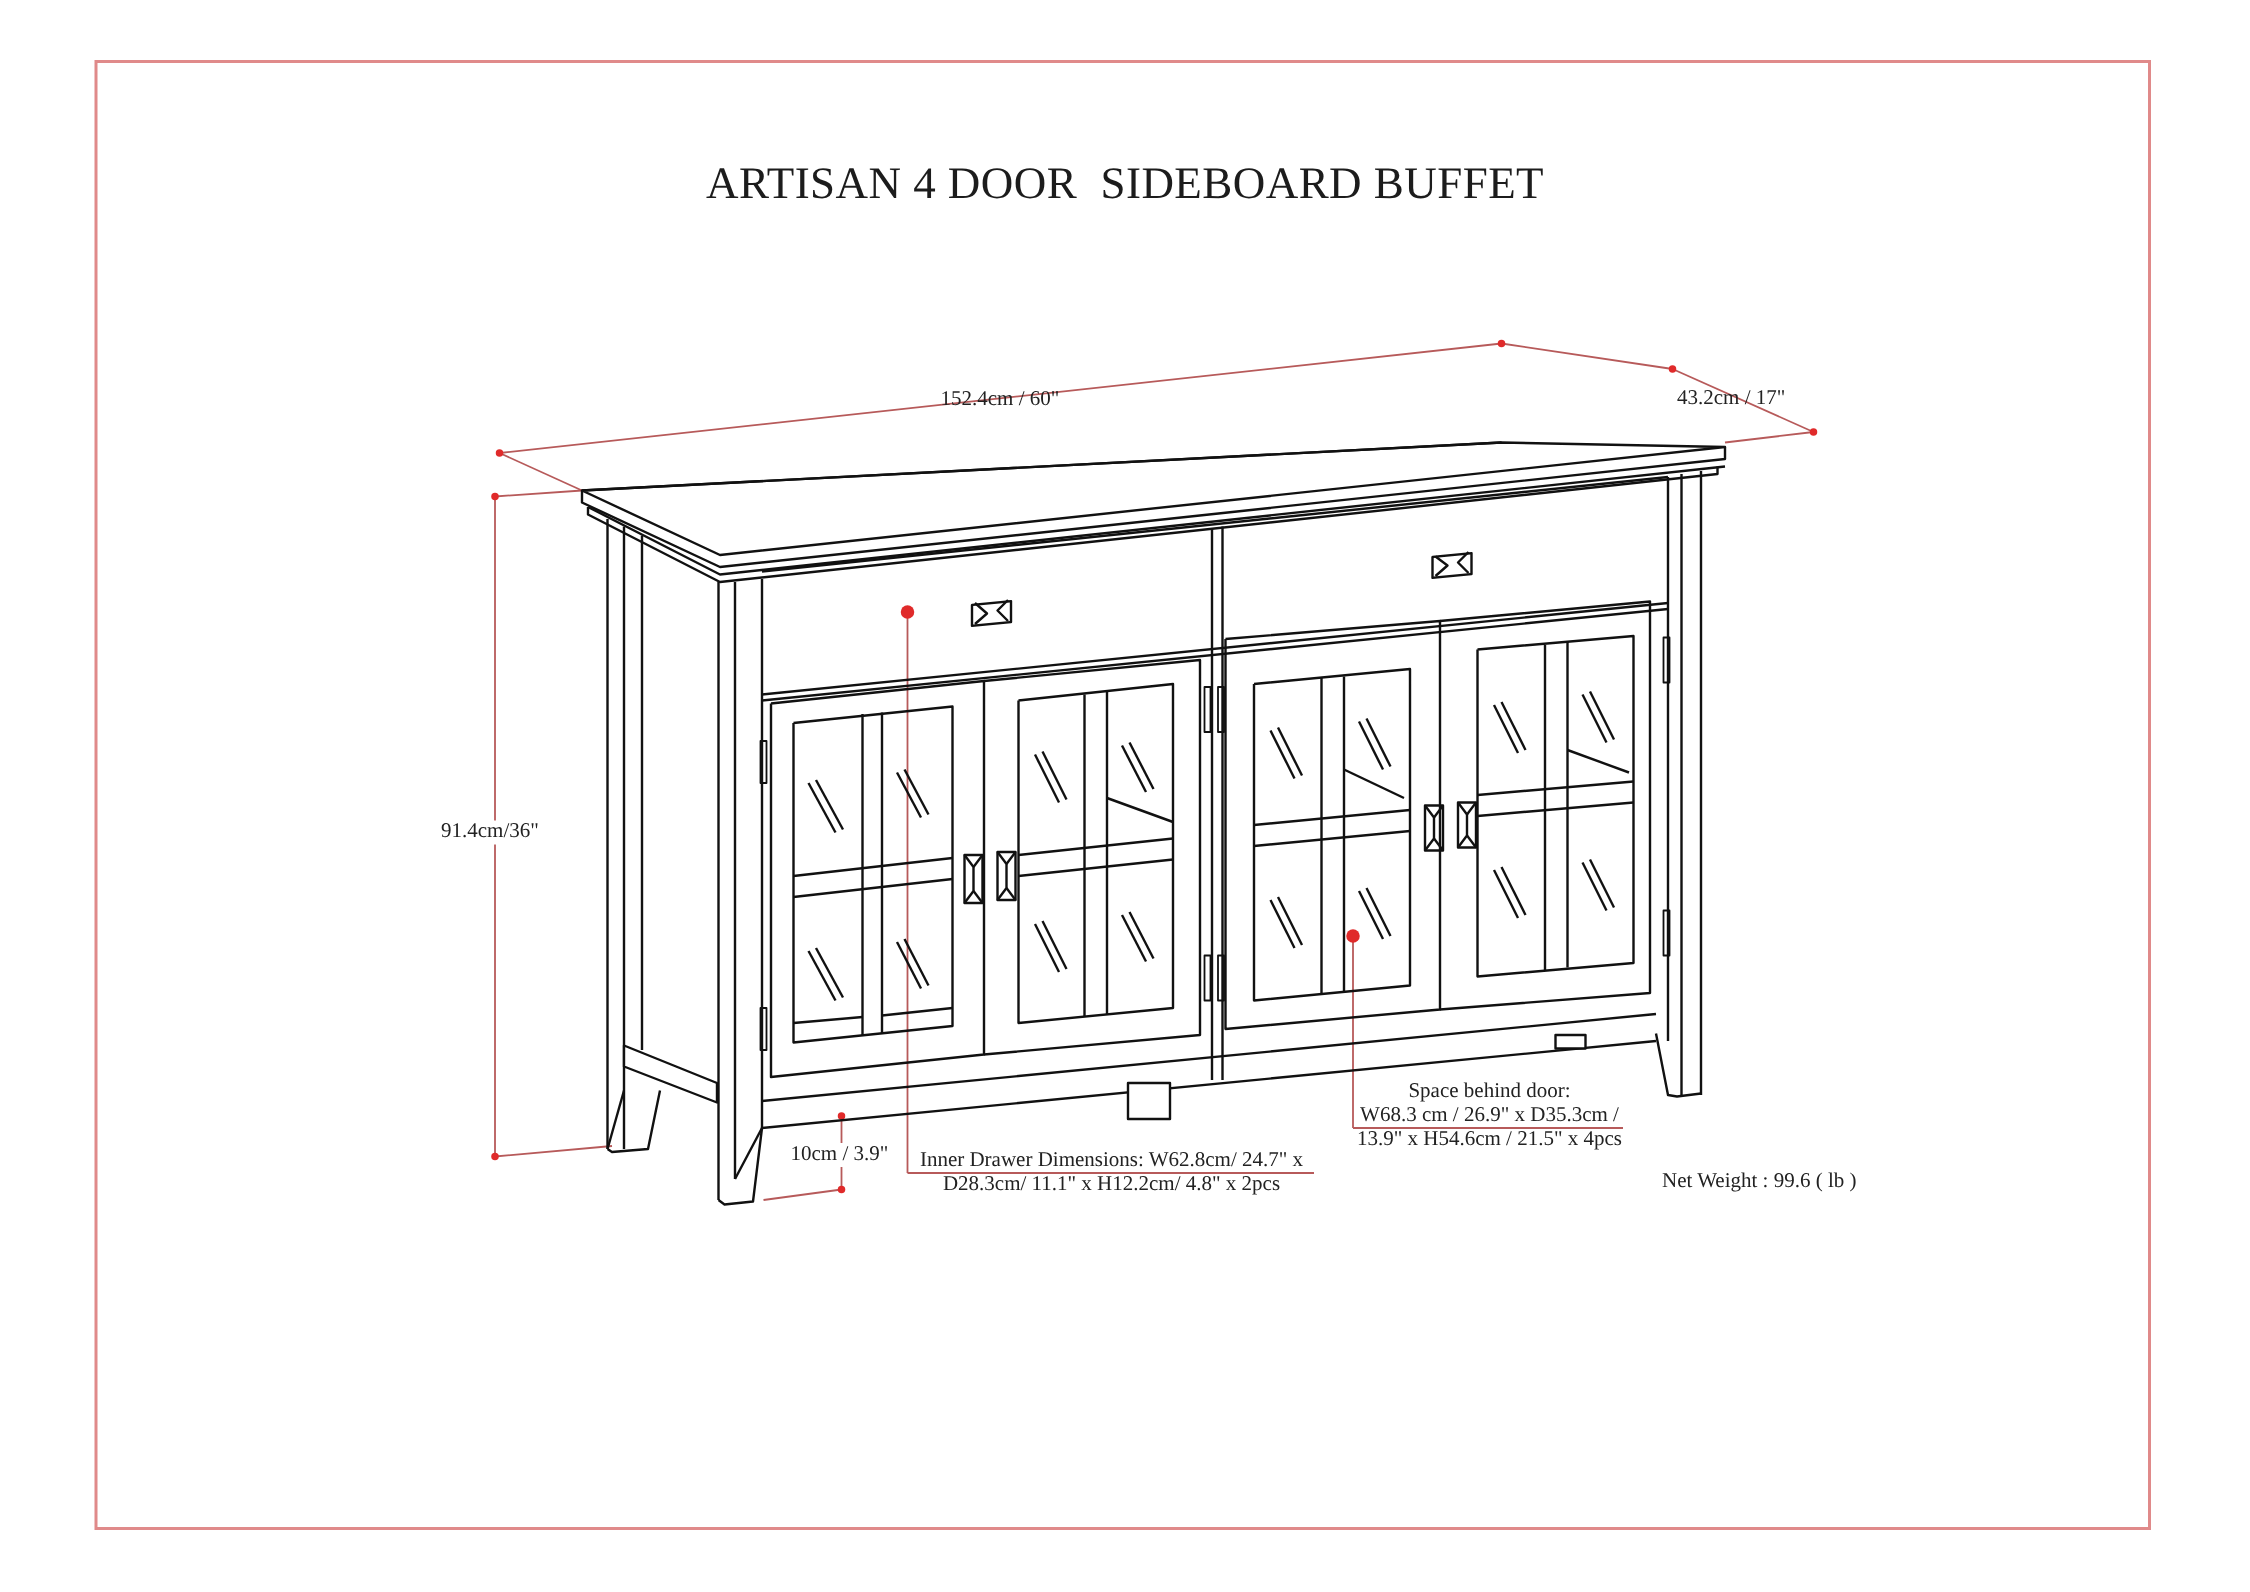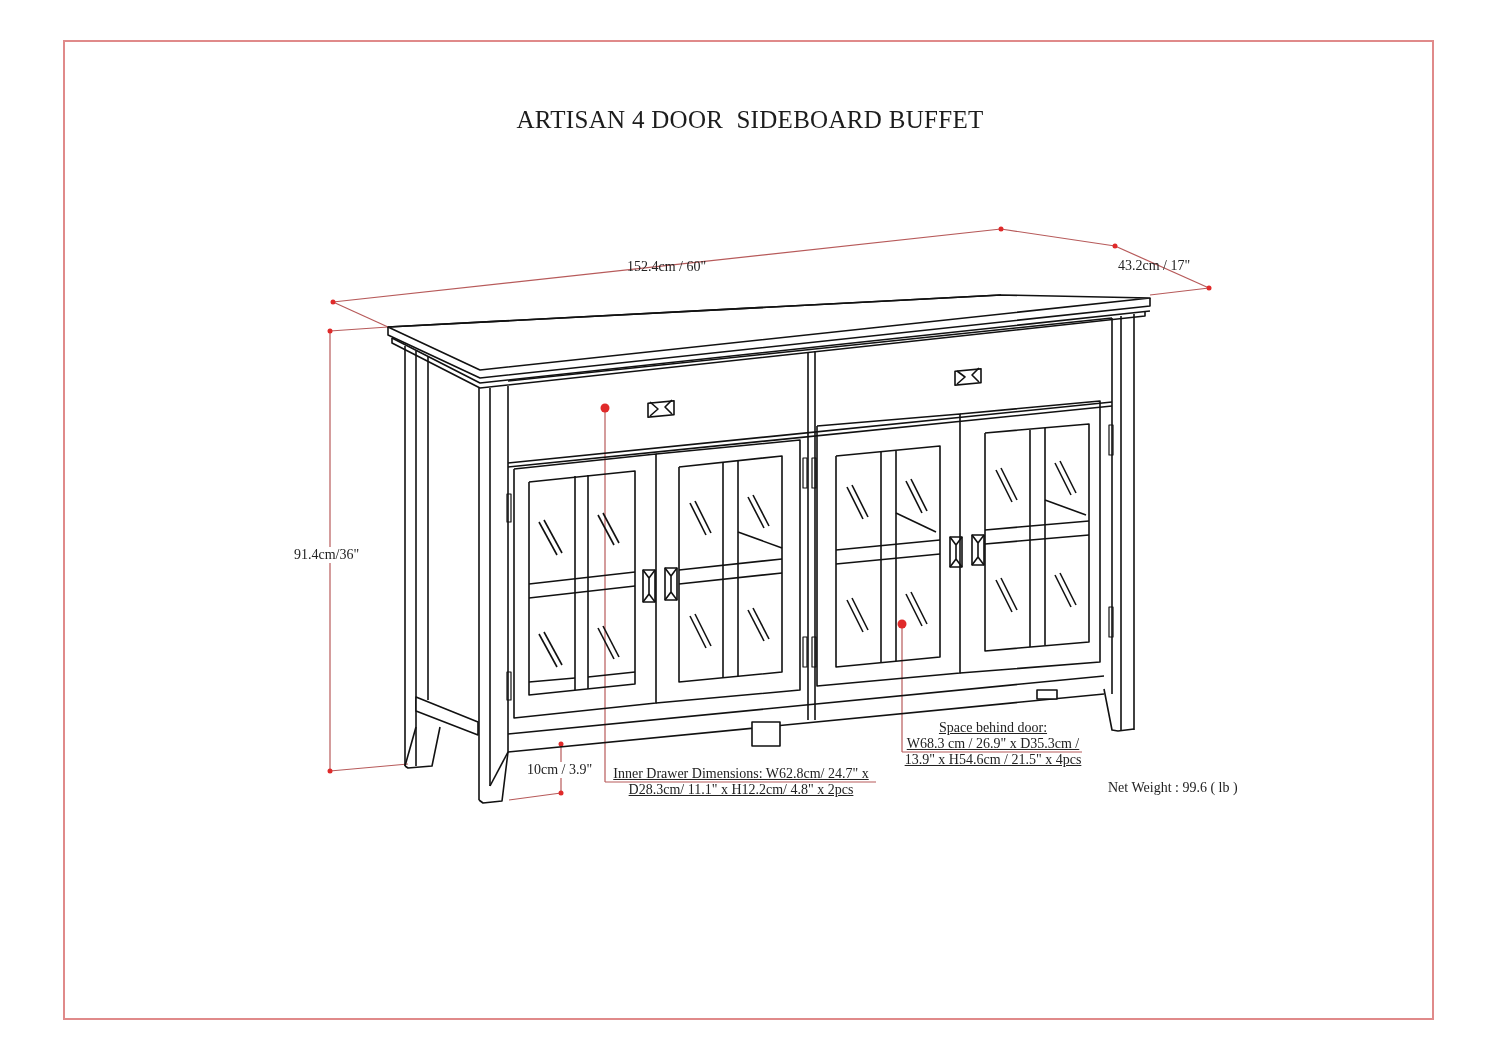--- a/index.html
+++ b/index.html
@@ -1,21 +1,21 @@
 <!DOCTYPE html>
 <html><head>
   <meta charset="utf-8">
   <style>
     html, body { margin: 0; padding: 0; background: #ffffff; }
     body { width: 1500px; height: 1061px; position: relative; overflow: hidden; font-family: "Liberation Serif", "DejaVu Serif", serif; color: #222; }
     .frame { position: absolute; left: 63px; top: 40px; width: 1371px; height: 980px; border: 2px solid #e08a8a; box-sizing: border-box; }
-    .title { position: absolute; left: 0; width: 1500px; top: 106px; text-align: center; font-size: 25px; letter-spacing: 0.3px; color: #1c1c1c; white-space: pre; }
+    .title { position: absolute; left: 0; width: 1500px; top: 106px; text-align: center; font-size: 30px; letter-spacing: 0.3px; color: #1c1c1c; white-space: pre; }
     svg.drawing { position: absolute; left: 0; top: 0; }
     .lbl { position: absolute; font-size: 14px; color: #222; white-space: nowrap; line-height: 16px; }
-    .lbl.center { text-align: center; text-decoration: underline; }
+    .lbl.center { text-align: center; }
   </style>
 </head>
 <body>
 
 <div class="frame"></div>
 
 <div class="title">ARTISAN 4 DOOR  SIDEBOARD BUFFET</div>
 
 <svg class="drawing" width="1500" height="1061" viewBox="0 0 1500 1061">
 

